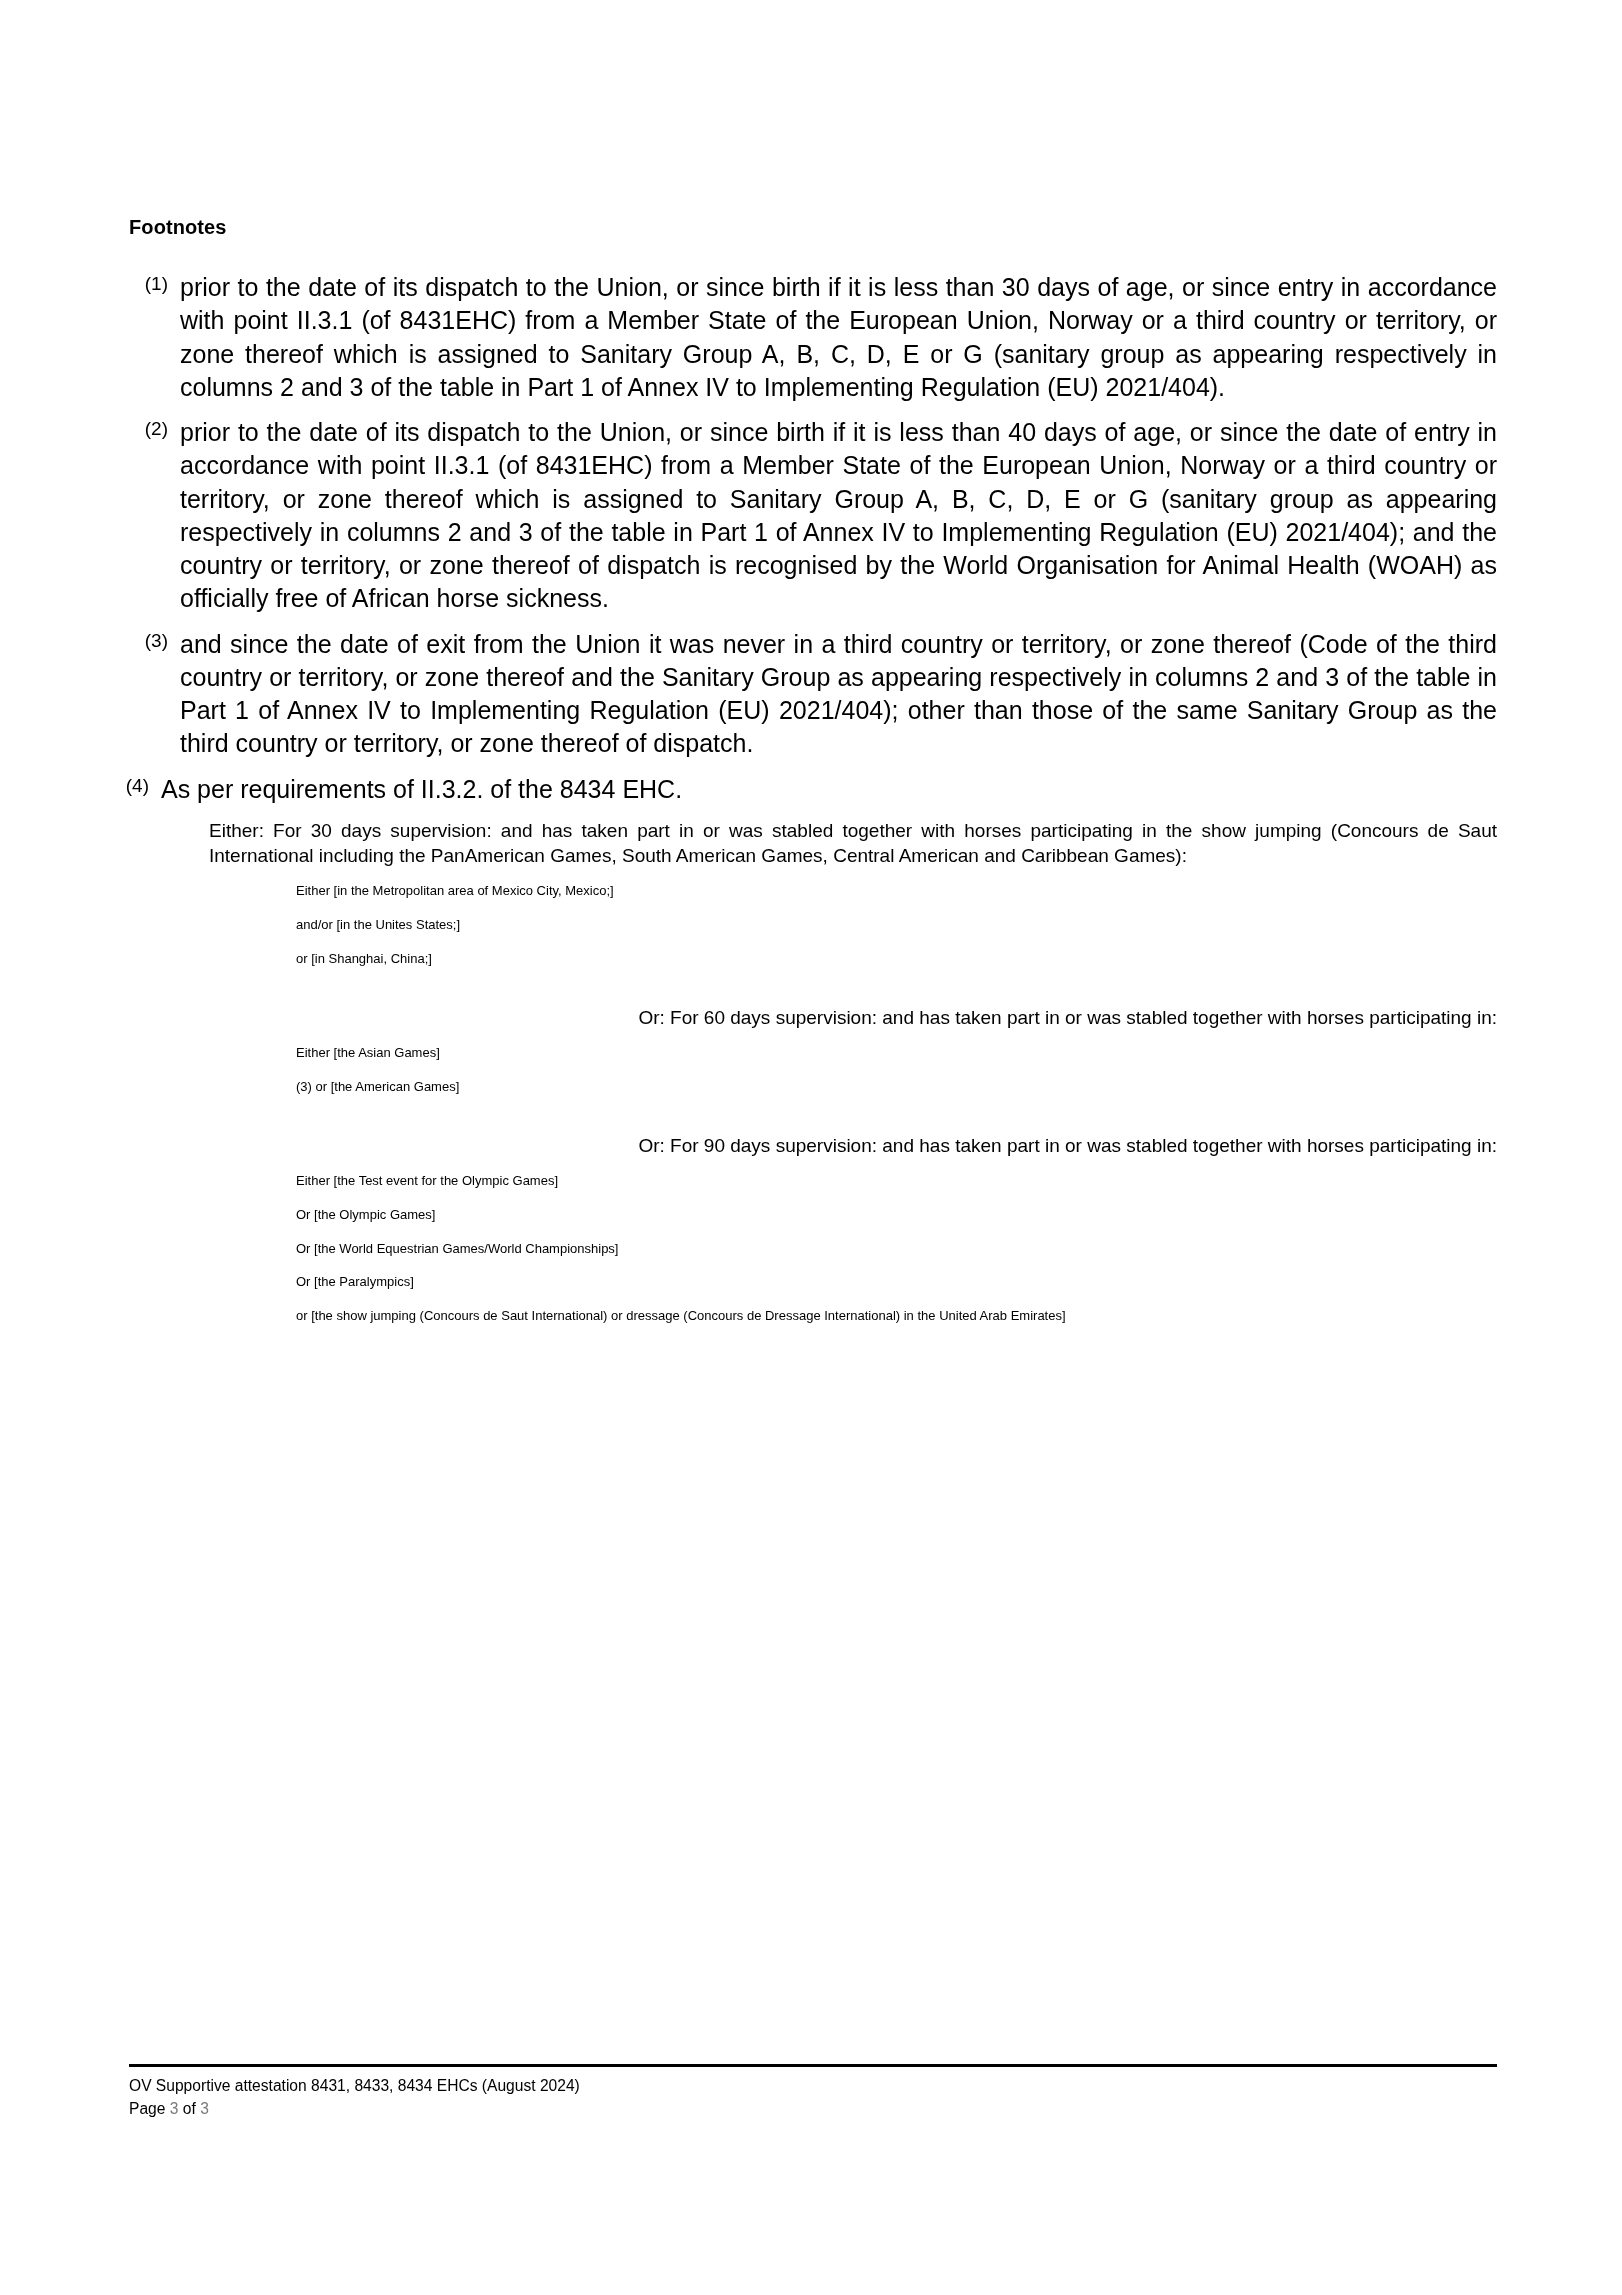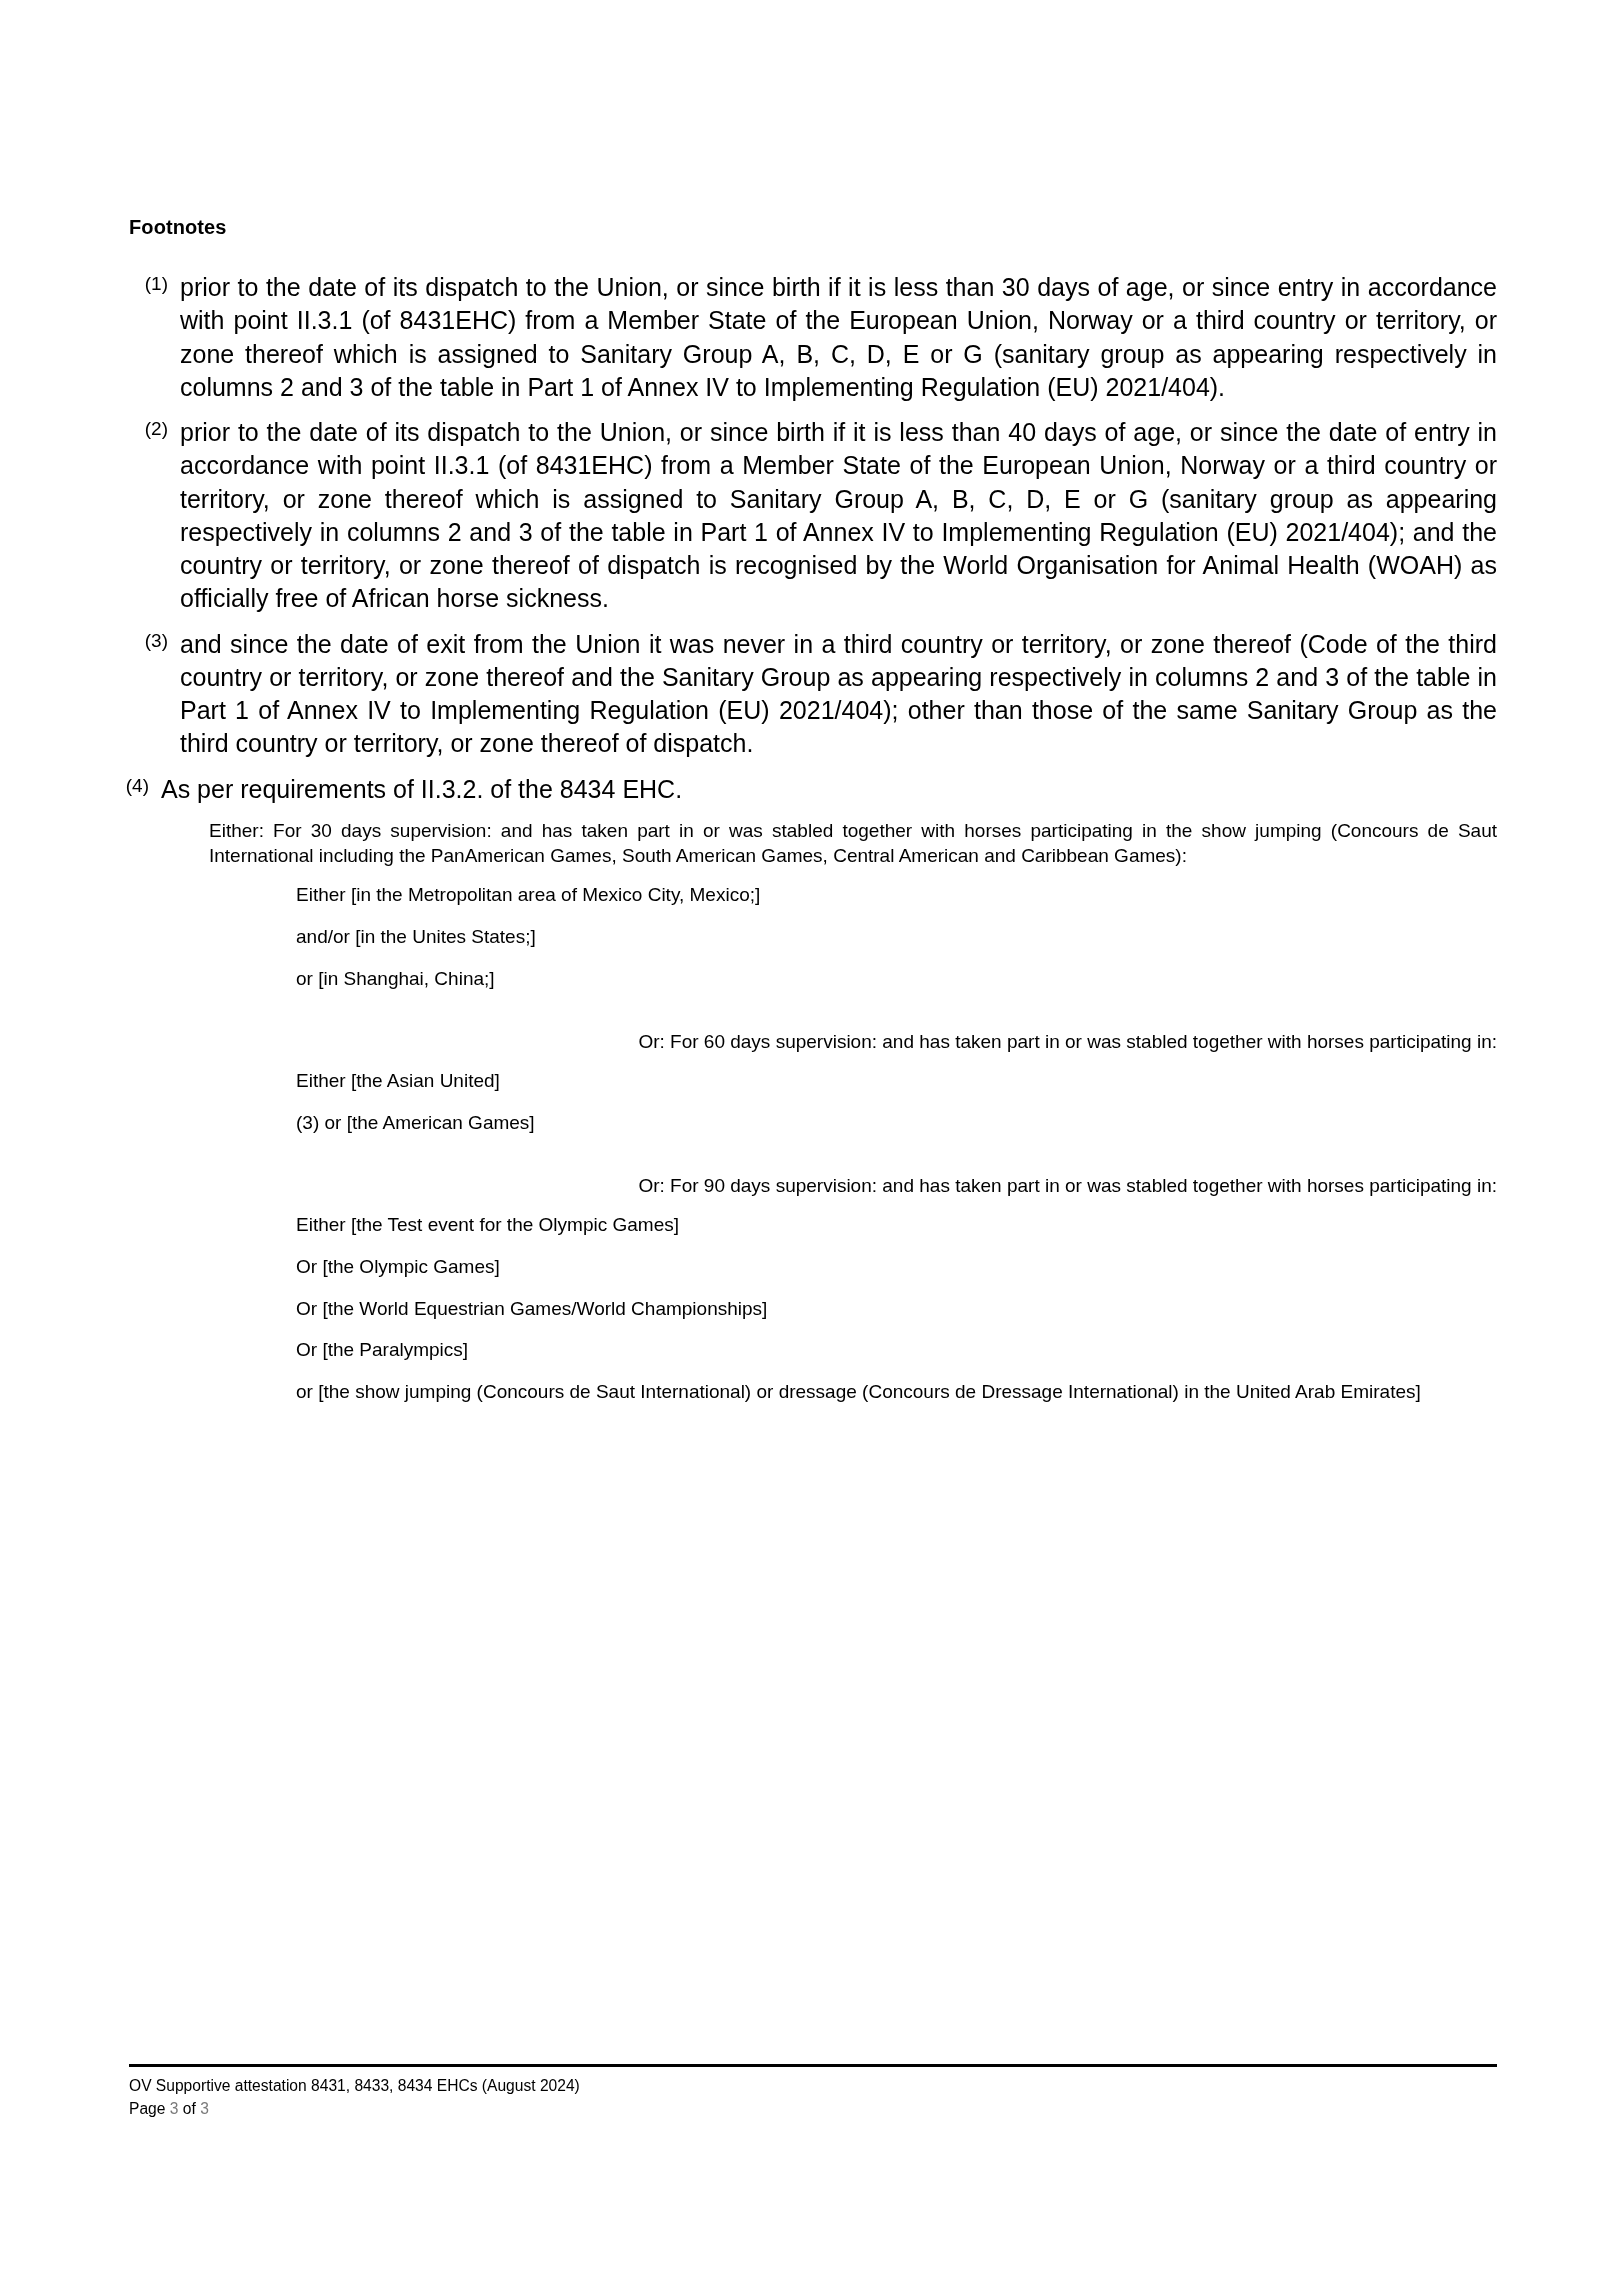--- a/index.html
+++ b/index.html
@@ -74,21 +74,21 @@
     text-align: justify;
     margin-bottom: 13.8px;
   }
   .sub-para.nojust {
     text-align: right;
   }
   .opt-list {
     margin-left: 87px;
   }
   .opt-line {
-    font-size: 19px;
+    font-size: 13px;
     line-height: 1.33;
     margin-bottom: 16.5px;
     text-align: justify;
   }
   .opt-line.last {
     margin-bottom: 0;
   }
   .gap {
     height: 27px;
   }
@@ -152,21 +152,21 @@
         <div class="opt-line">and/or [in the Unites States;]</div>
         <div class="opt-line last">or [in Shanghai, China;]</div>
       </div>
     </div>
 
     <div class="gap"></div>
 
     <div class="sub-block">
       <div class="sub-para nojust">Or: For 60 days supervision: and has taken part in or was stabled together with horses participating in:</div>
       <div class="opt-list">
-        <div class="opt-line">Either [the Asian United]</div>
+        <div class="opt-line">Either [the Asian Games]</div>
         <div class="opt-line last">(3) or [the American Games]</div>
       </div>
     </div>
 
     <div class="gap"></div>
 
     <div class="sub-block">
       <div class="sub-para nojust">Or: For 90 days supervision: and has taken part in or was stabled together with horses participating in:</div>
       <div class="opt-list">
         <div class="opt-line">Either [the Test event for the Olympic Games]</div>

